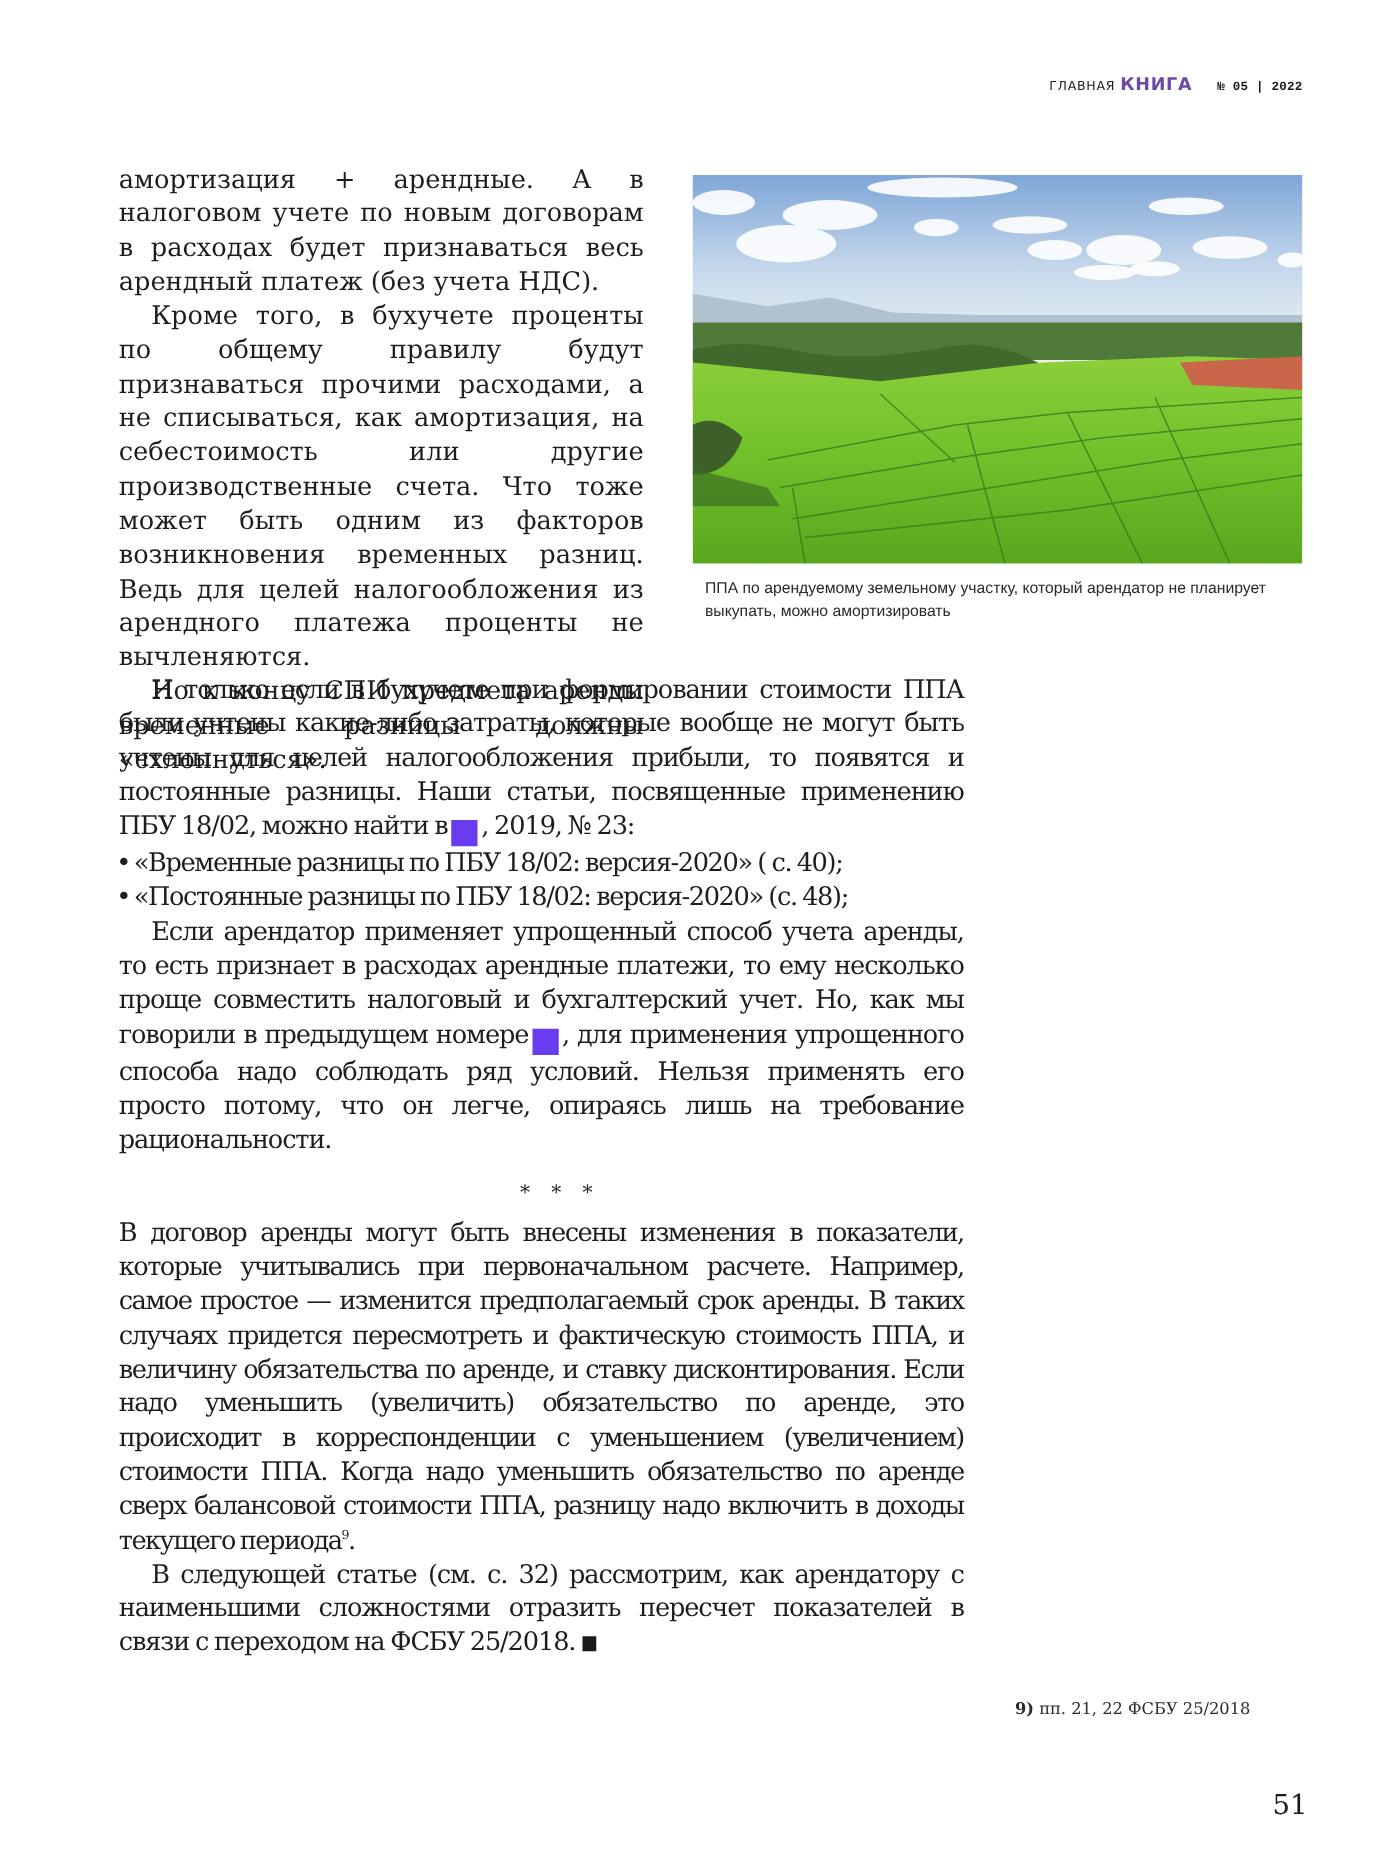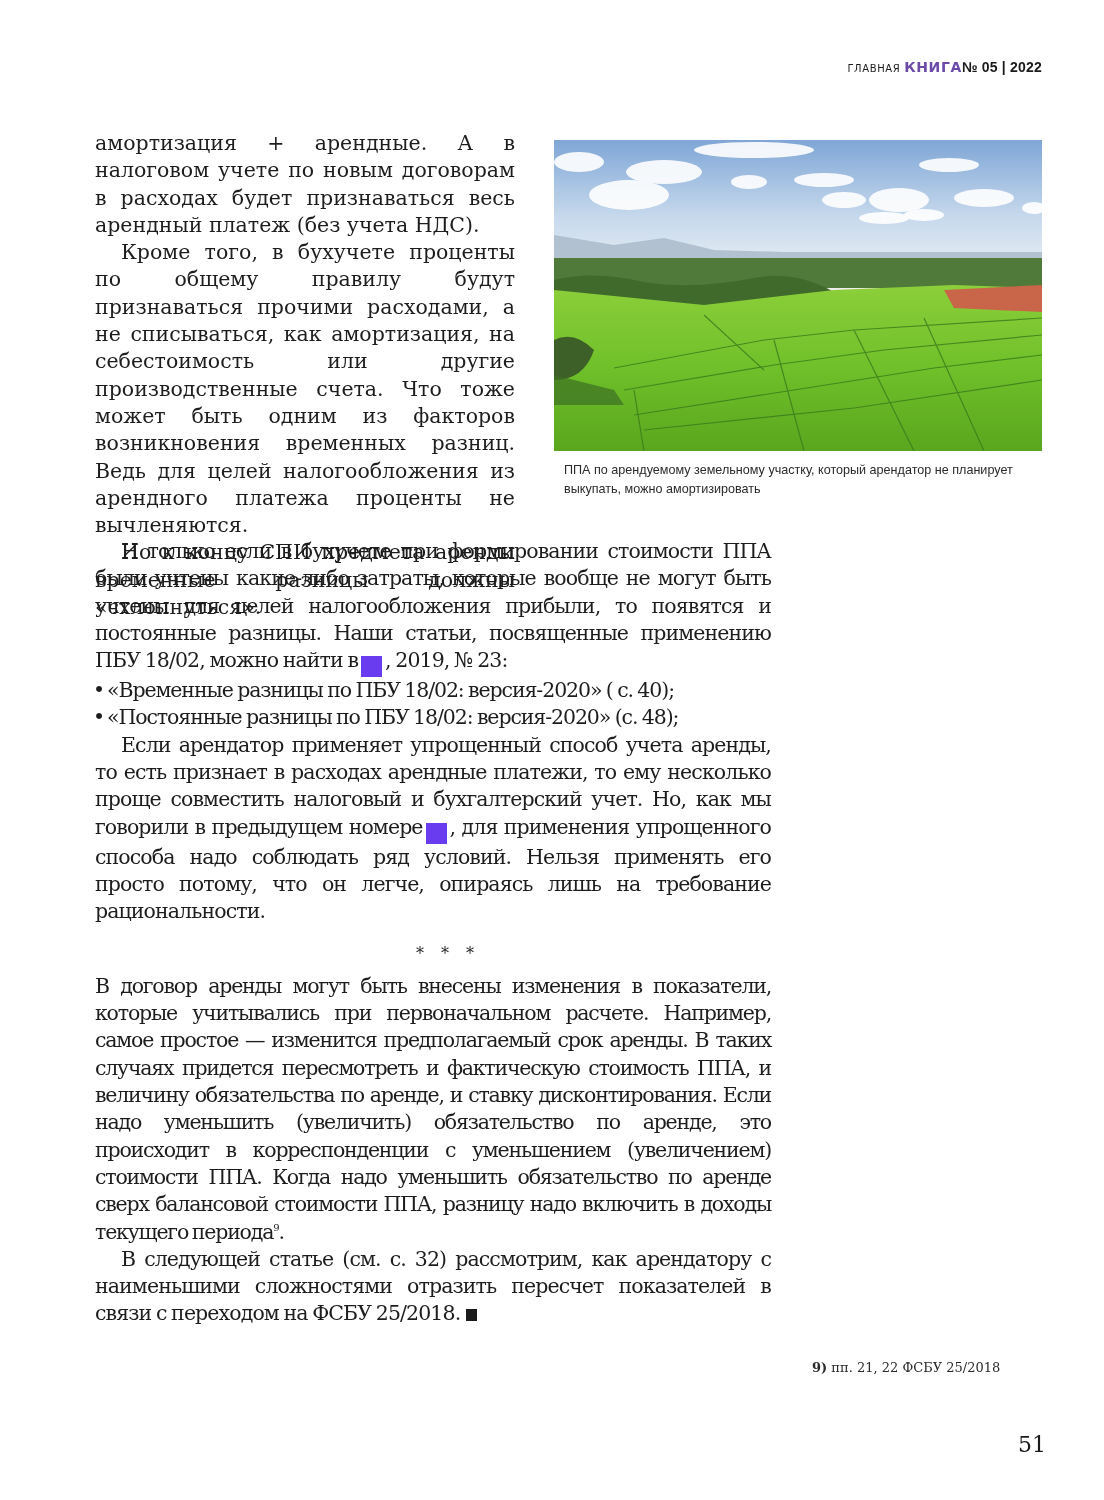--- a/index.html
+++ b/index.html
@@ -1,20 +1,20 @@
 <!DOCTYPE html>
 <html><head>
 <meta charset="utf-8">
 <style>
   html, body { margin:0; padding:0; background:#ffffff; }
   body { width:1104px; height:1500px; position:relative; overflow:hidden; color:#1a1a1a; }
   .header { position:absolute; top:58px; right:62px; font-family:"DejaVu Serif", serif; font-size:15px; font-weight:bold; letter-spacing:0.2px; color:#1a1a1a; white-space:nowrap; }
   .header .brand1 { font-family:"DejaVu Sans", sans-serif; font-weight:normal; font-size:10px; letter-spacing:0.6px; }
   .header .brand2 { font-family:"DejaVu Sans", sans-serif; font-weight:bold; font-size:14px; letter-spacing:0.6px; color:#6b4aa8; margin-left:4px;margin-top:22px; }
-  .header .issue { font-family:Liberation Sans, sans-serif; font-size:14px; margin-left:0; }
+  .header .issue { font-family:Liberation Mono, monospace; font-size:10px; margin-left:20px; }
 
   .col { position:absolute; left:95px; font-family:"DejaVu Serif", serif; font-size:20.5px; line-height:27.3px; color:#1d1d1d; }
   .narrow { top:130px; width:420px; text-align:justify; }
   .wide { top:538px; width:676px; text-align:justify; }
   .col p { margin:0; }
   .col p.indent { text-indent:26px; }
   .cond { letter-spacing:-0.9px; word-spacing:-1px; }
   .cond2 { letter-spacing:-1.2px; word-spacing:-1.5px; }
   ul.bullets { list-style:none; margin:0; padding:0; }
   ul.bullets li { position:relative; padding-left:12px; letter-spacing:-1.1px; word-spacing:-1px; text-align:left; }

